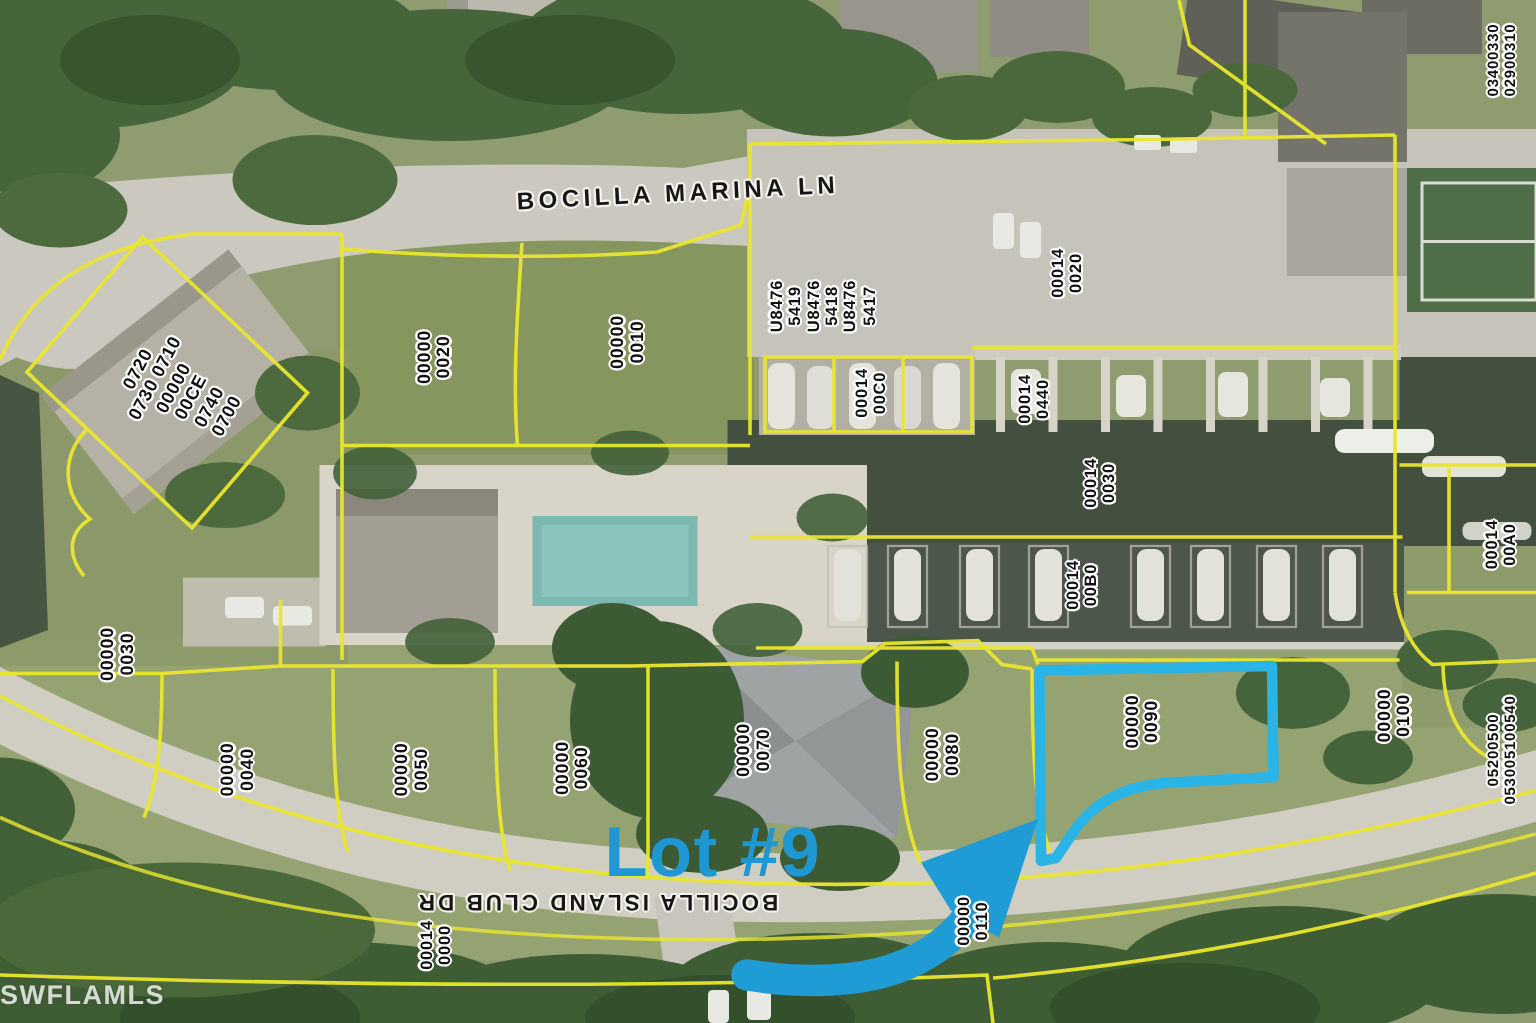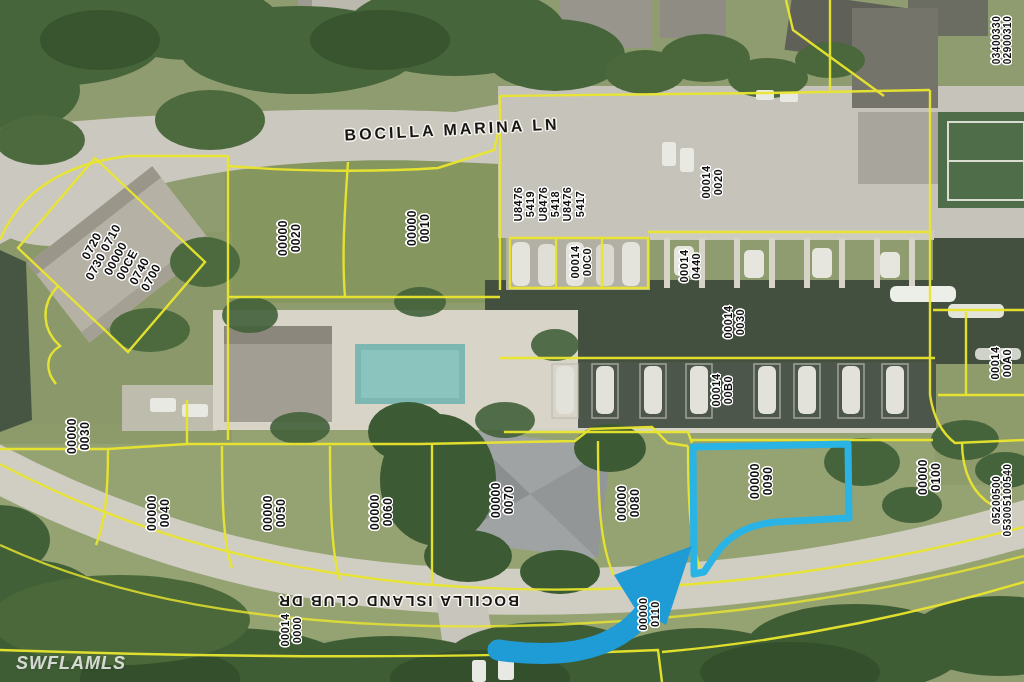--- a/index.html
+++ b/index.html
@@ -18,24 +18,23 @@
   .street{
     position:absolute;white-space:pre;font-weight:700;color:#161616;
     text-shadow:-1.5px 0 0 #f4f2ea,1.5px 0 0 #f4f2ea,0 -1.5px 0 #f4f2ea,0 1.5px 0 #f4f2ea,
       -1px -1px 0 #f4f2ea,1px -1px 0 #f4f2ea,-1px 1px 0 #f4f2ea,1px 1px 0 #f4f2ea;
   }
   .callout{
     position:absolute;left:403px;top:540px;
     font-size:47px;font-weight:700;letter-spacing:1px;color:var(--c-callout,#1e97d3);
   }
   .watermark{
-    position:absolute;left:16px;top:653px;font-size:18px;font-weight:700;
+    position:absolute;left:0;top:653px;font-size:18px;font-weight:700;
     color:rgba(255,255,255,.78);letter-spacing:1px;
     text-shadow:0 1px 2px rgba(60,70,50,.5);
-    font-style:italic;
   }
 </style>
 </head>
 <body>
 
 <div id="stage">
 
 <svg id="scene" width="1024" height="682" viewBox="0 0 1024 682">
 
   <g>
@@ -250,20 +249,21 @@
 
   <path d="M694,574 L693,447 L848,444 L849,518 L776,522 C745,525 728,537 716,554 L704,572 Z" fill="none" style="stroke:var(--c-highlight,#2ab4e6)" stroke-width="7" stroke-linejoin="round" stroke-linecap="round"></path>
 
   <g>
     <path d="M498,650 C565,660 615,650 645,612" fill="none" style="stroke:var(--c-arrow,#1f9cd5)" stroke-width="21" stroke-linecap="round"></path>
     <polygon points="692,546 666,625 634,607 614,575" style="fill:var(--c-arrow,#1f9cd5)"></polygon>
   </g>
 </svg>
 
 <div id="labels">
+  <div class="callout">Lot #9</div>
   <div class="watermark">SWFLAMLS</div>
 <div class="plabel" style="left: 122px; top: 262px; font-size: 12px; transform: translate(-50%, -50%) rotate(-62deg);">0720
 0730 0710
 00000
 00CE
 0740
 0700</div>
       <div class="plabel" style="left: 290px; top: 238px; font-size: 12px; transform: translate(-50%, -50%) rotate(-90deg);">00000
 0020</div>
       <div class="plabel" style="left: 419px; top: 228px; font-size: 12px; transform: translate(-50%, -50%) rotate(-90deg);">00000

